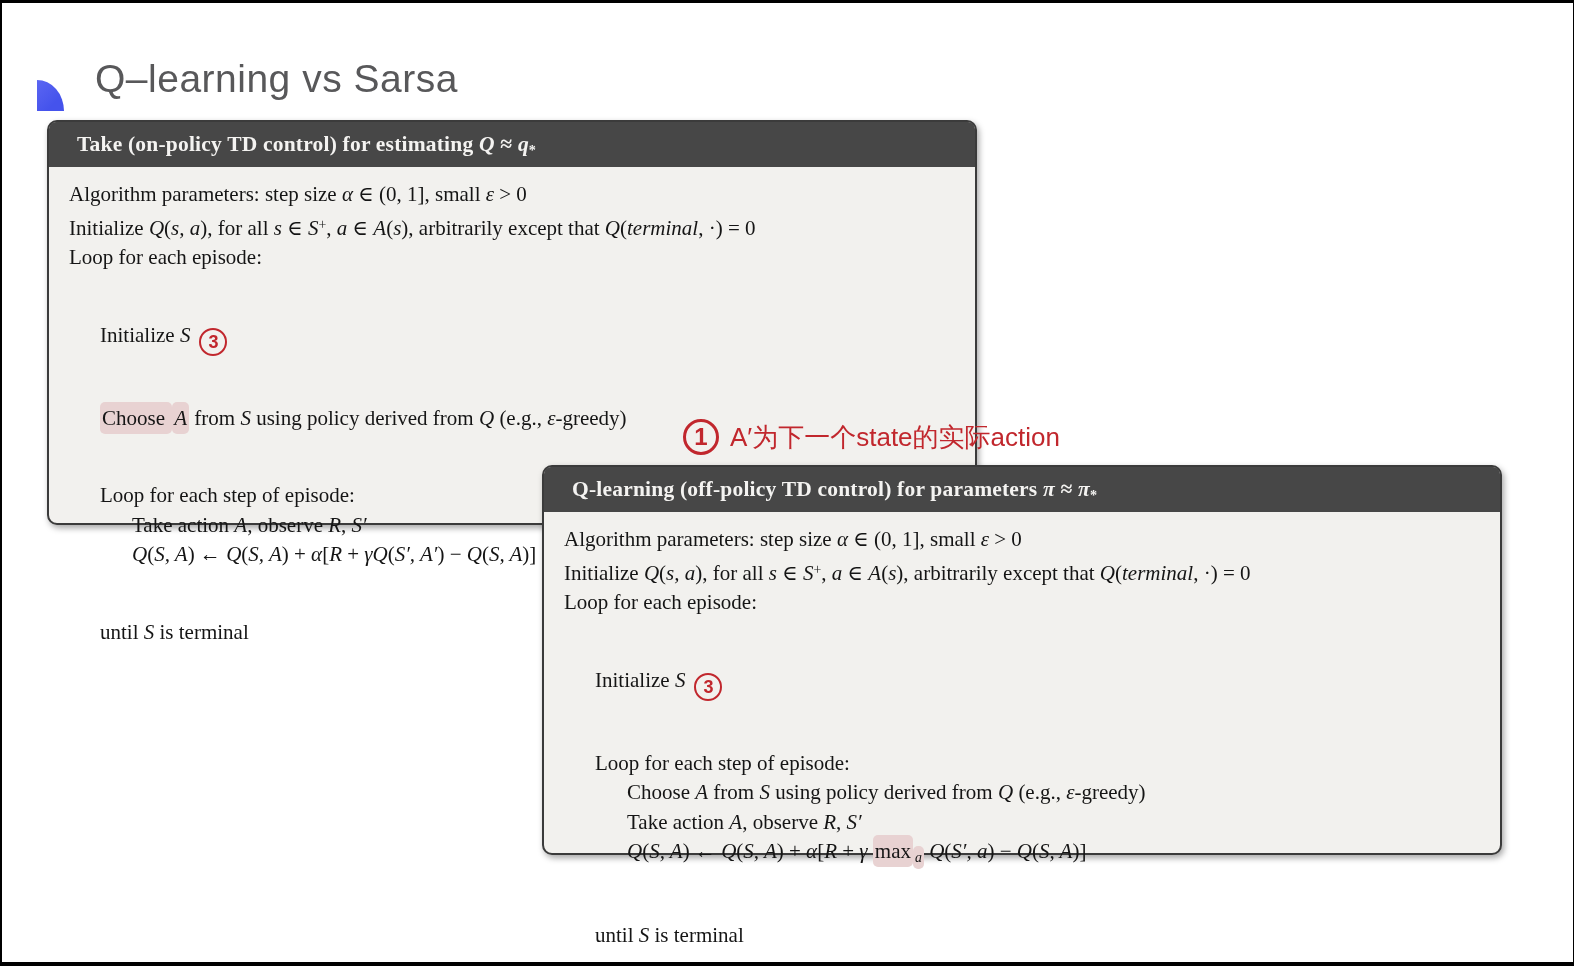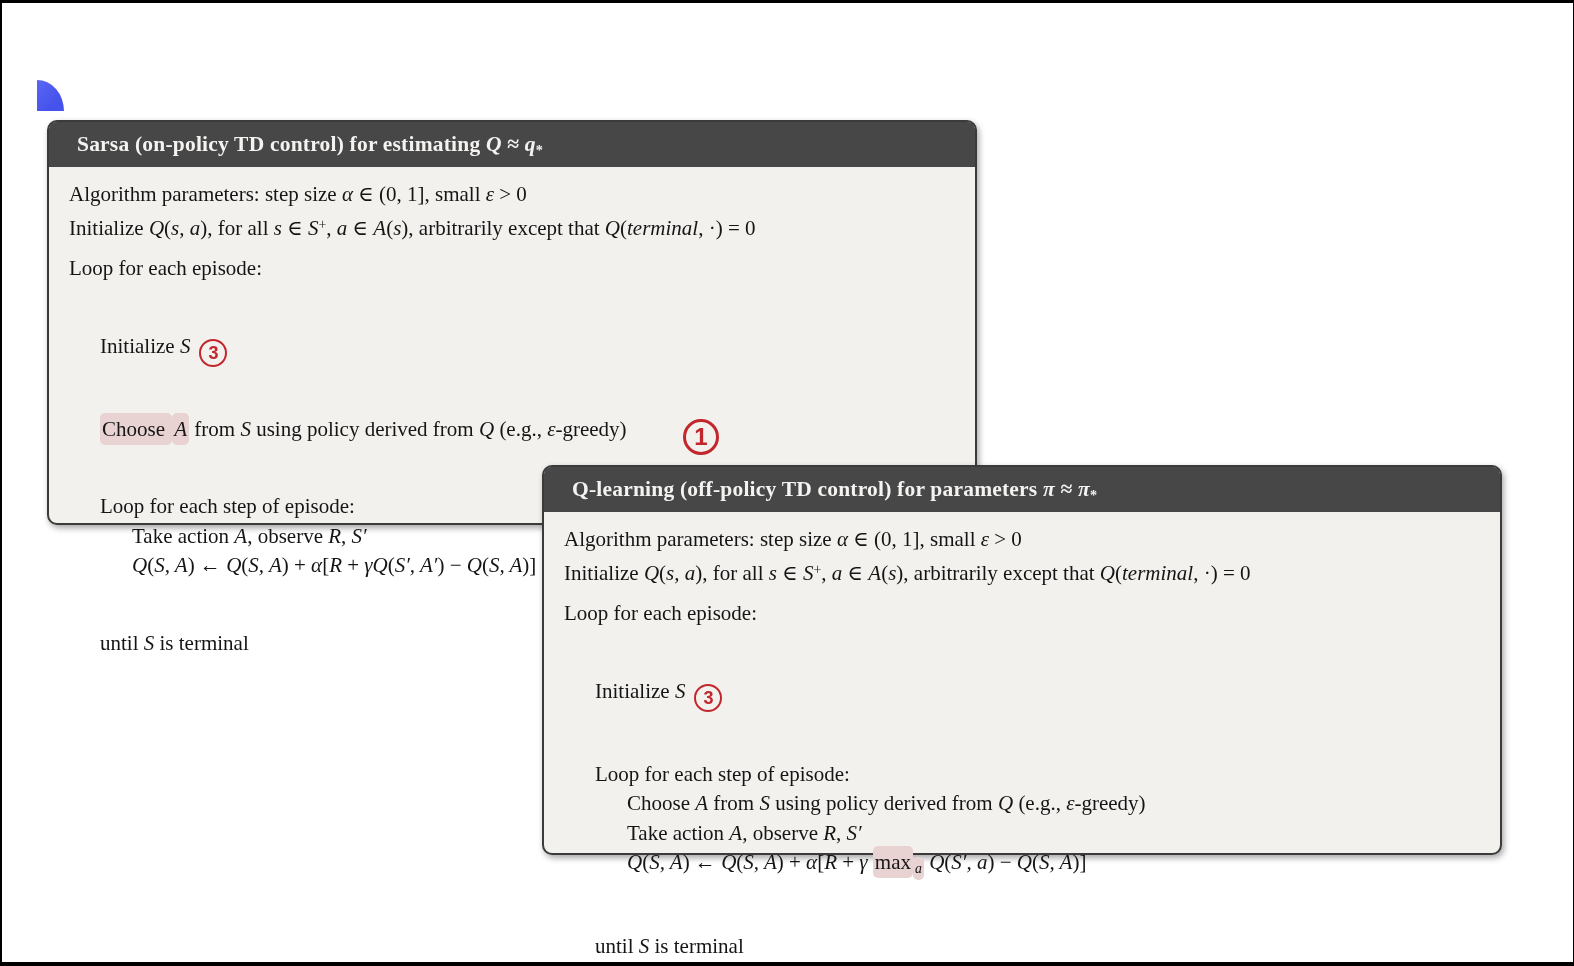--- a/index.html
+++ b/index.html
@@ -45,21 +45,21 @@
     color:#f4f3f1; font-weight:bold; font-size:21.5px;
     letter-spacing:0.2px; white-space:nowrap;
   }
   .box-body{
     padding:13px 16px 0 20px;
     font-size:21px; line-height:29.5px; color:#151515; white-space:nowrap;
   }
   .algo-line{white-space:nowrap;}
   .indent-1{padding-left:31px;margin-top:48px;}
   .indent-2{padding-left:63px;}
-  .gap-before{margin-top:11px;}
+  .gap-before{}
   .seg-rm{font-style:normal;}
   .seg-it{font-style:italic;}
   .seg-sub{font-size:0.66em; vertical-align:-0.3em;}
   .seg-subit{font-size:0.66em; vertical-align:-0.3em; font-style:italic;}
   .seg-sup{font-size:0.66em; vertical-align:0.45em;}
   .seg-hl{background:var(--highlight-pink); border-radius:5px; padding:4px 2px;}
   .seg-circ{
     display:inline-flex; align-items:center; justify-content:center;
     width:28px; height:28px; border:2.5px solid var(--annotation-red);
     border-radius:50%; color:var(--annotation-red);
@@ -82,24 +82,25 @@
   #ann-sarsa .ann-circle{width:36px; height:36px; font-size:24px;}
   #ann-sarsa .ann-text{font-size:26px;}
 </style>
 </head>
 <body>
 
 <div class="frame">
 
   <div class="accent-shape"></div>
 
+  <h1 class="page-title">Q–learning vs Sarsa</h1>
 
   <div class="algo-box" id="box-sarsa">
     <div class="box-header">
-      <span><span class="seg-rm">Sarsa (on-policy TD control) for estimating </span><span class="seg-it">Q</span><span class="seg-rm"> ≈ </span><span class="seg-it">q</span><span class="seg-sub">*</span></span>
+      <span><span class="seg-rm">Take (on-policy TD control) for estimating </span><span class="seg-it">Q</span><span class="seg-rm"> ≈ </span><span class="seg-it">q</span><span class="seg-sub">*</span></span>
     </div>
     <div class="box-body">
         <div class="algo-line indent-0"><span class="seg-rm">Algorithm parameters: step size </span><span class="seg-it">α</span><span class="seg-rm"> ∈ (0, 1], small </span><span class="seg-it">ε</span><span class="seg-rm"> &gt; 0</span></div>
         <div class="algo-line indent-0"><span class="seg-rm">Initialize </span><span class="seg-it">Q</span><span class="seg-rm">(</span><span class="seg-it">s, a</span><span class="seg-rm">), for all </span><span class="seg-it">s</span><span class="seg-rm"> ∈ </span><span class="seg-it">S</span><span class="seg-sup">+</span><span class="seg-rm">, </span><span class="seg-it">a</span><span class="seg-rm"> ∈ </span><span class="seg-it">A</span><span class="seg-rm">(</span><span class="seg-it">s</span><span class="seg-rm">), arbitrarily except that </span><span class="seg-it">Q</span><span class="seg-rm">(</span><span class="seg-it">terminal</span><span class="seg-rm">, ·) = 0</span></div>
         <div class="algo-line indent-0 gap-before"><span class="seg-rm">Loop for each episode:</span></div>
         <div class="algo-line indent-1"><span class="seg-rm">Initialize </span><span class="seg-it">S</span><span class="seg-circ">3</span></div>
         <div class="algo-line indent-1"><span class="seg-rm seg-hl">Choose </span><span class="seg-it seg-hl">A</span><span class="seg-rm"> from </span><span class="seg-it">S</span><span class="seg-rm"> using policy derived from </span><span class="seg-it">Q</span><span class="seg-rm"> (e.g., </span><span class="seg-it">ε</span><span class="seg-rm">-greedy)</span></div>
         <div class="algo-line indent-1"><span class="seg-rm">Loop for each step of episode:</span></div>
         <div class="algo-line indent-2"><span class="seg-rm">Take action </span><span class="seg-it">A</span><span class="seg-rm">, observe </span><span class="seg-it">R</span><span class="seg-rm">, </span><span class="seg-it">S′</span></div>
         <div class="algo-line indent-2"><span class="seg-it">Q</span><span class="seg-rm">(</span><span class="seg-it">S, A</span><span class="seg-rm">) ← </span><span class="seg-it">Q</span><span class="seg-rm">(</span><span class="seg-it">S, A</span><span class="seg-rm">) + </span><span class="seg-it">α</span><span class="seg-rm">[</span><span class="seg-it">R</span><span class="seg-rm"> + </span><span class="seg-it">γQ</span><span class="seg-rm">(</span><span class="seg-it">S′, A′</span><span class="seg-rm">) − </span><span class="seg-it">Q</span><span class="seg-rm">(</span><span class="seg-it">S, A</span><span class="seg-rm">)]</span></div>
@@ -120,15 +121,16 @@
         <div class="algo-line indent-2"><span class="seg-rm">Choose </span><span class="seg-it">A</span><span class="seg-rm"> from </span><span class="seg-it">S</span><span class="seg-rm"> using policy derived from </span><span class="seg-it">Q</span><span class="seg-rm"> (e.g., </span><span class="seg-it">ε</span><span class="seg-rm">-greedy)</span></div>
         <div class="algo-line indent-2"><span class="seg-rm">Take action </span><span class="seg-it">A</span><span class="seg-rm">, observe </span><span class="seg-it">R</span><span class="seg-rm">, </span><span class="seg-it">S′</span></div>
         <div class="algo-line indent-2"><span class="seg-it">Q</span><span class="seg-rm">(</span><span class="seg-it">S, A</span><span class="seg-rm">) ← </span><span class="seg-it">Q</span><span class="seg-rm">(</span><span class="seg-it">S, A</span><span class="seg-rm">) + </span><span class="seg-it">α</span><span class="seg-rm">[</span><span class="seg-it">R</span><span class="seg-rm"> + </span><span class="seg-it">γ</span><span class="seg-rm"> </span><span class="seg-rm seg-hl">max</span><span class="seg-subit seg-hl">a</span><span class="seg-rm"> </span><span class="seg-it">Q</span><span class="seg-rm">(</span><span class="seg-it">S′, a</span><span class="seg-rm">) − </span><span class="seg-it">Q</span><span class="seg-rm">(</span><span class="seg-it">S, A</span><span class="seg-rm">)]</span></div>
         <div class="algo-line indent-1"><span class="seg-rm">until </span><span class="seg-it">S</span><span class="seg-rm"> is terminal</span></div>
       </div>
 
   </div>
 
   <div class="annotation" id="ann-sarsa">
     <span class="ann-circle">1</span>
+    <span class="ann-text">A′为下一个state的实际action</span>
   </div>
 
 </div>
 
 </body></html>

